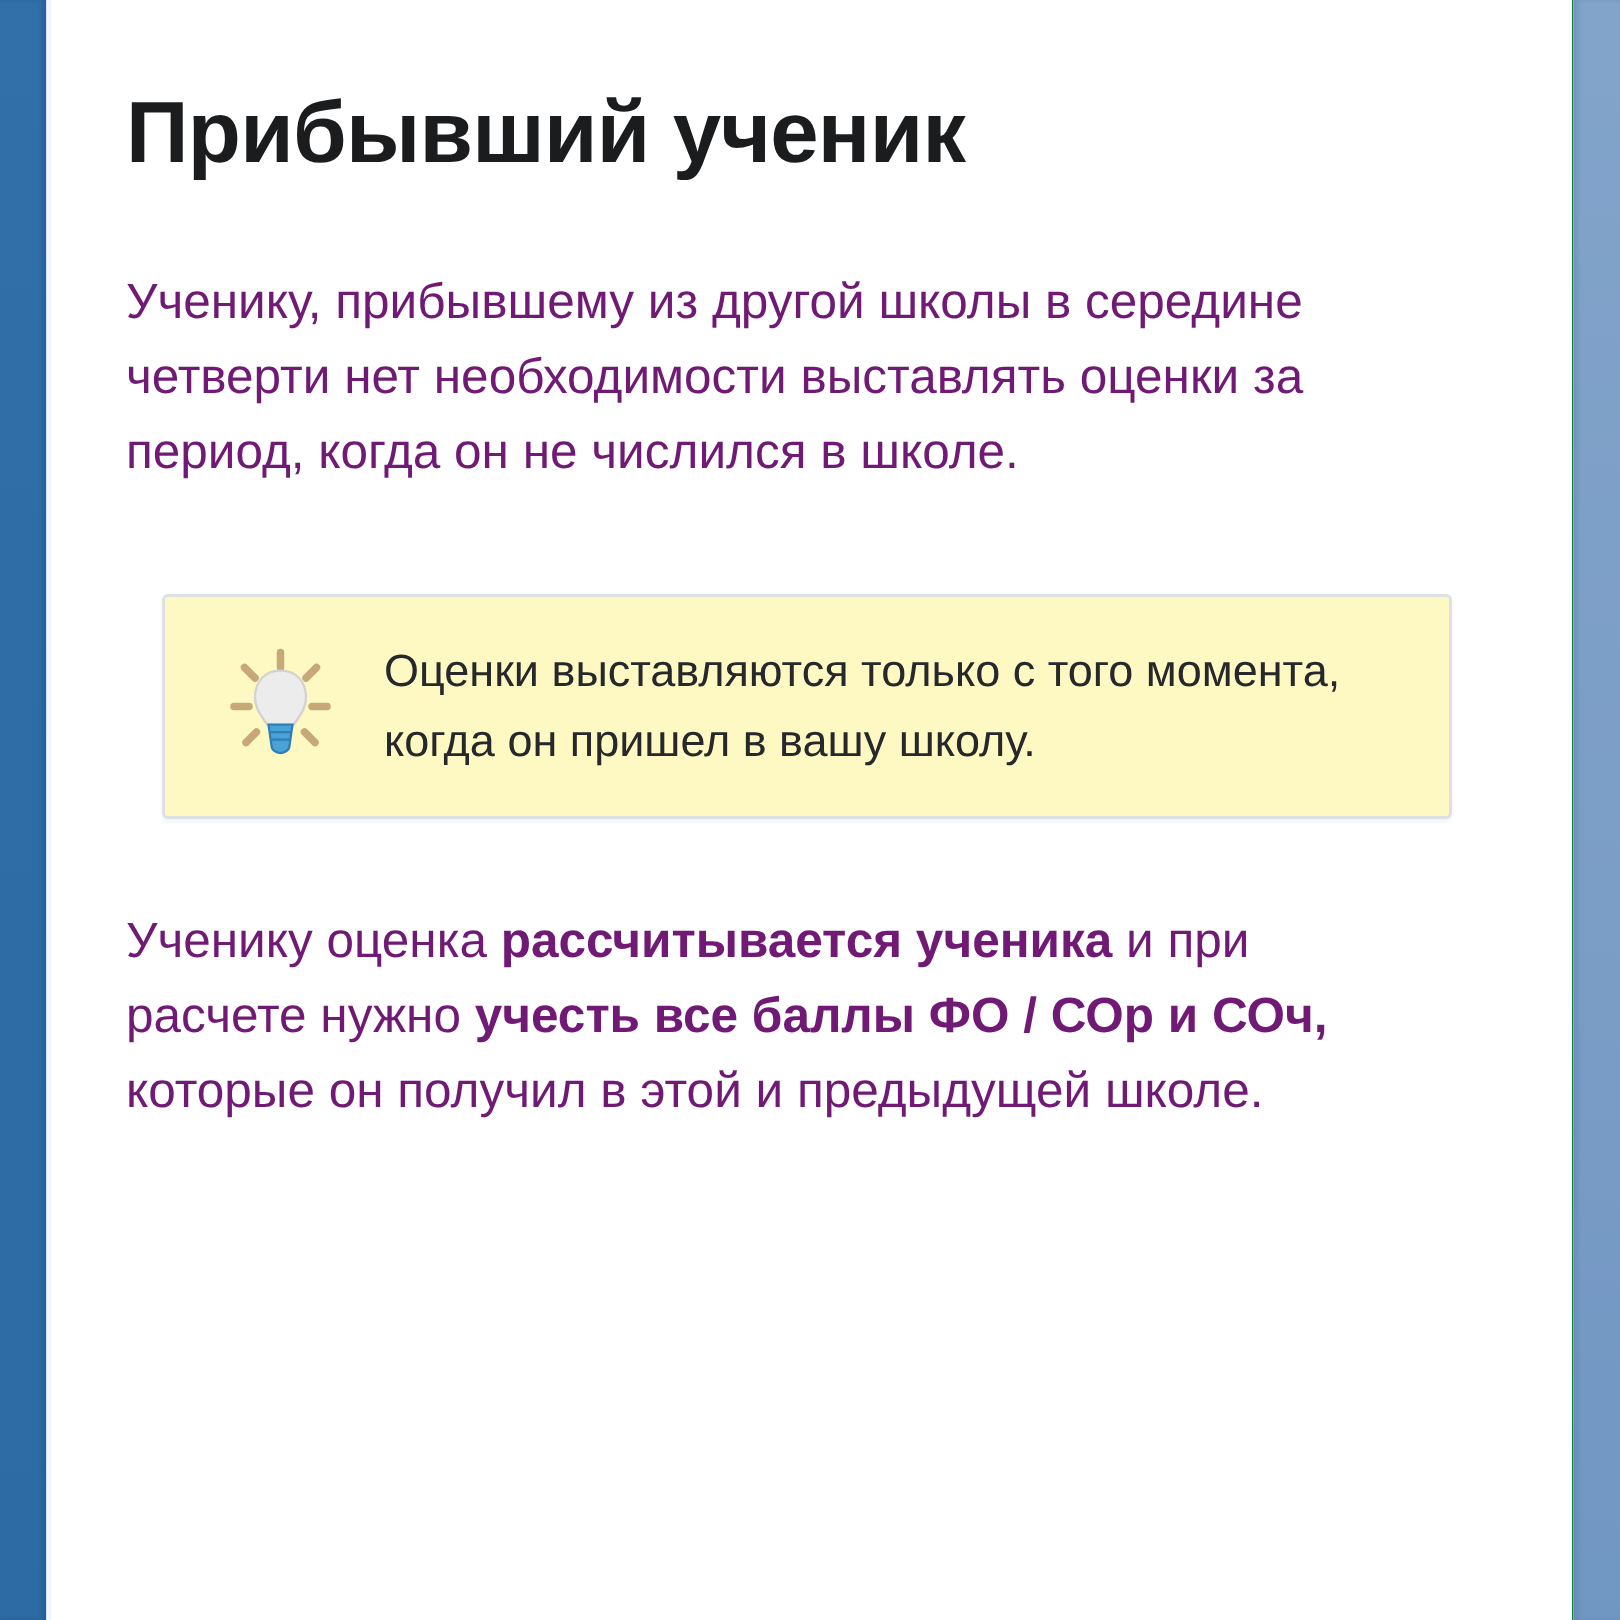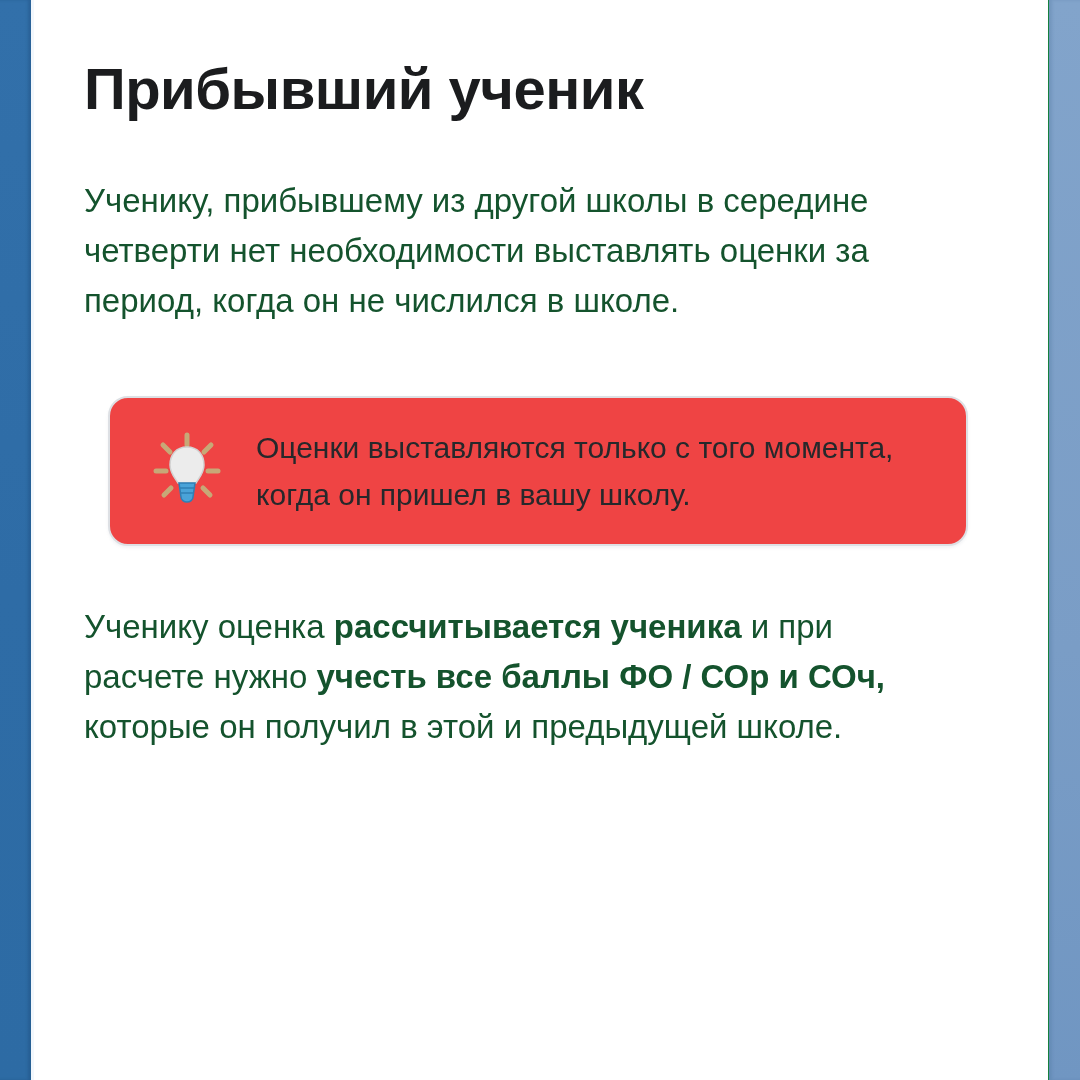--- a/index.html
+++ b/index.html
@@ -46,34 +46,34 @@
     font-size: 58px;
     line-height: 66px;
     font-weight: 700;
     letter-spacing: -0.5px;
     color: #1b1c1e;
   }
   .body-text {
     margin: 0;
     font-size: 33px;
     line-height: 50px;
-    color: #14532d;
+    color: #701a75;
     white-space: pre-line;
   }
   .intro { margin-top: 54px; }
   .calculation { margin-top: 56px; }
   .note { margin-top: 58px; }
   .body-text b, .body-text .bold { font-weight: 700; }
   .callout {
     margin: 70px 0 0 24px;
     box-sizing: border-box;
     width: 860px;
     border: 2px solid #dde0e4;
-    border-radius: 20px;
-    background: #ef4444;
+    border-radius: 4px;
+    background: #fef9c3;
     display: flex;
     align-items: center;
     gap: 32px;
     padding: 26px 40px 26px 40px;
     box-shadow: 0 2px 3px rgba(150,160,170,0.12);
   }
   .callout-text {
     margin: 0;
     font-size: 30px;
     line-height: 47px;

